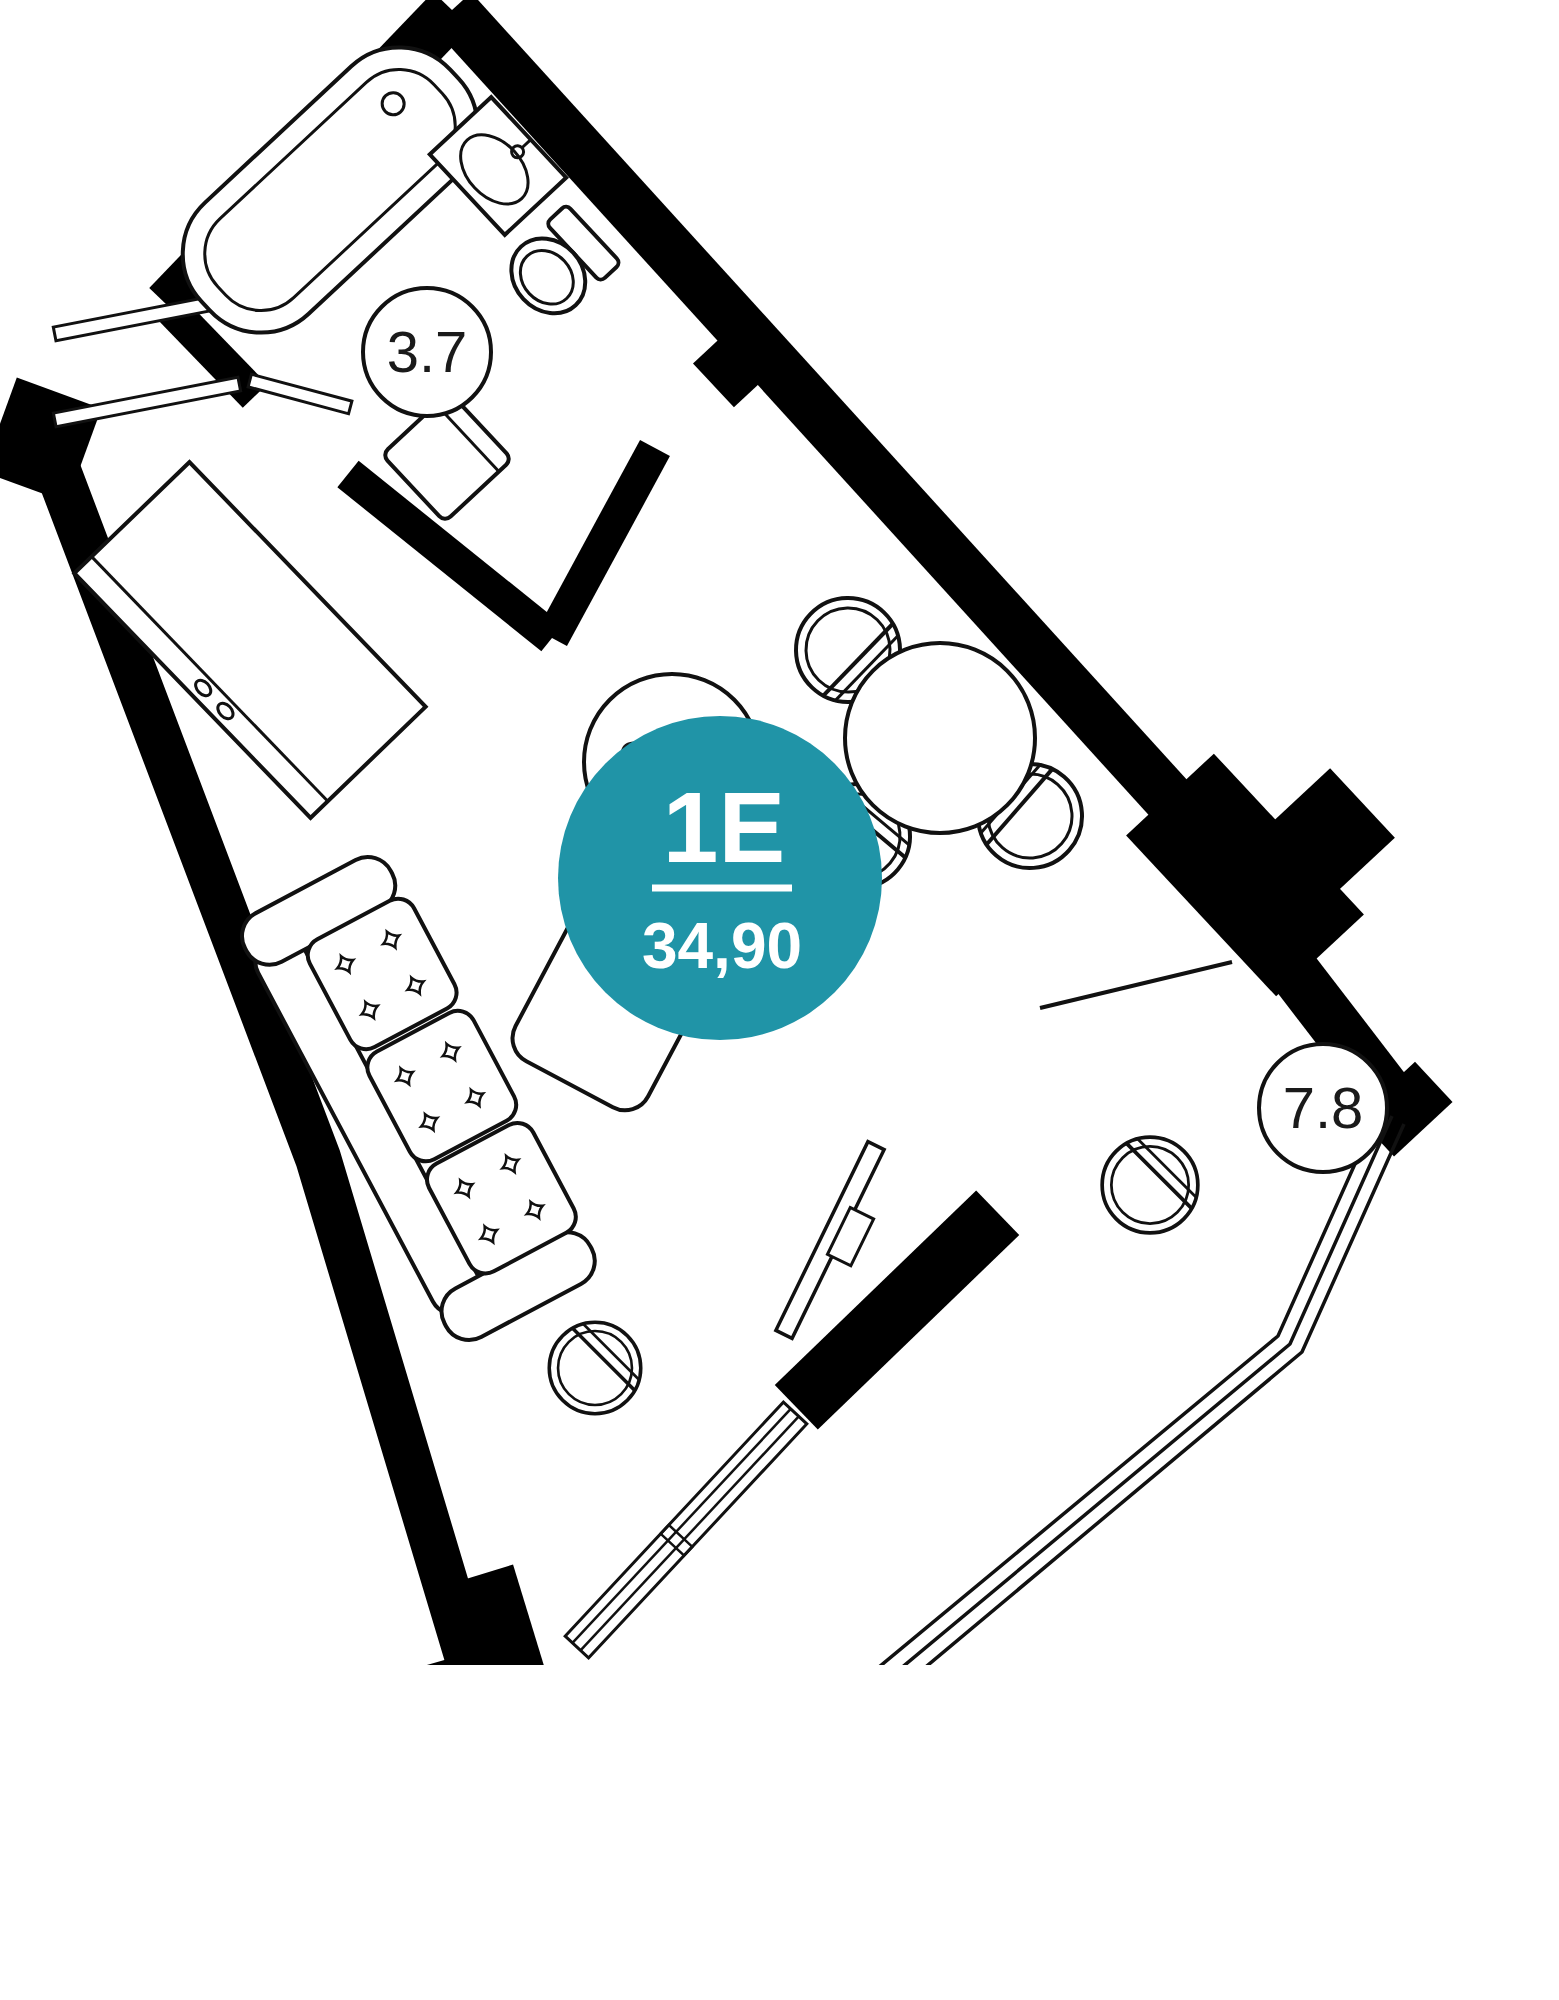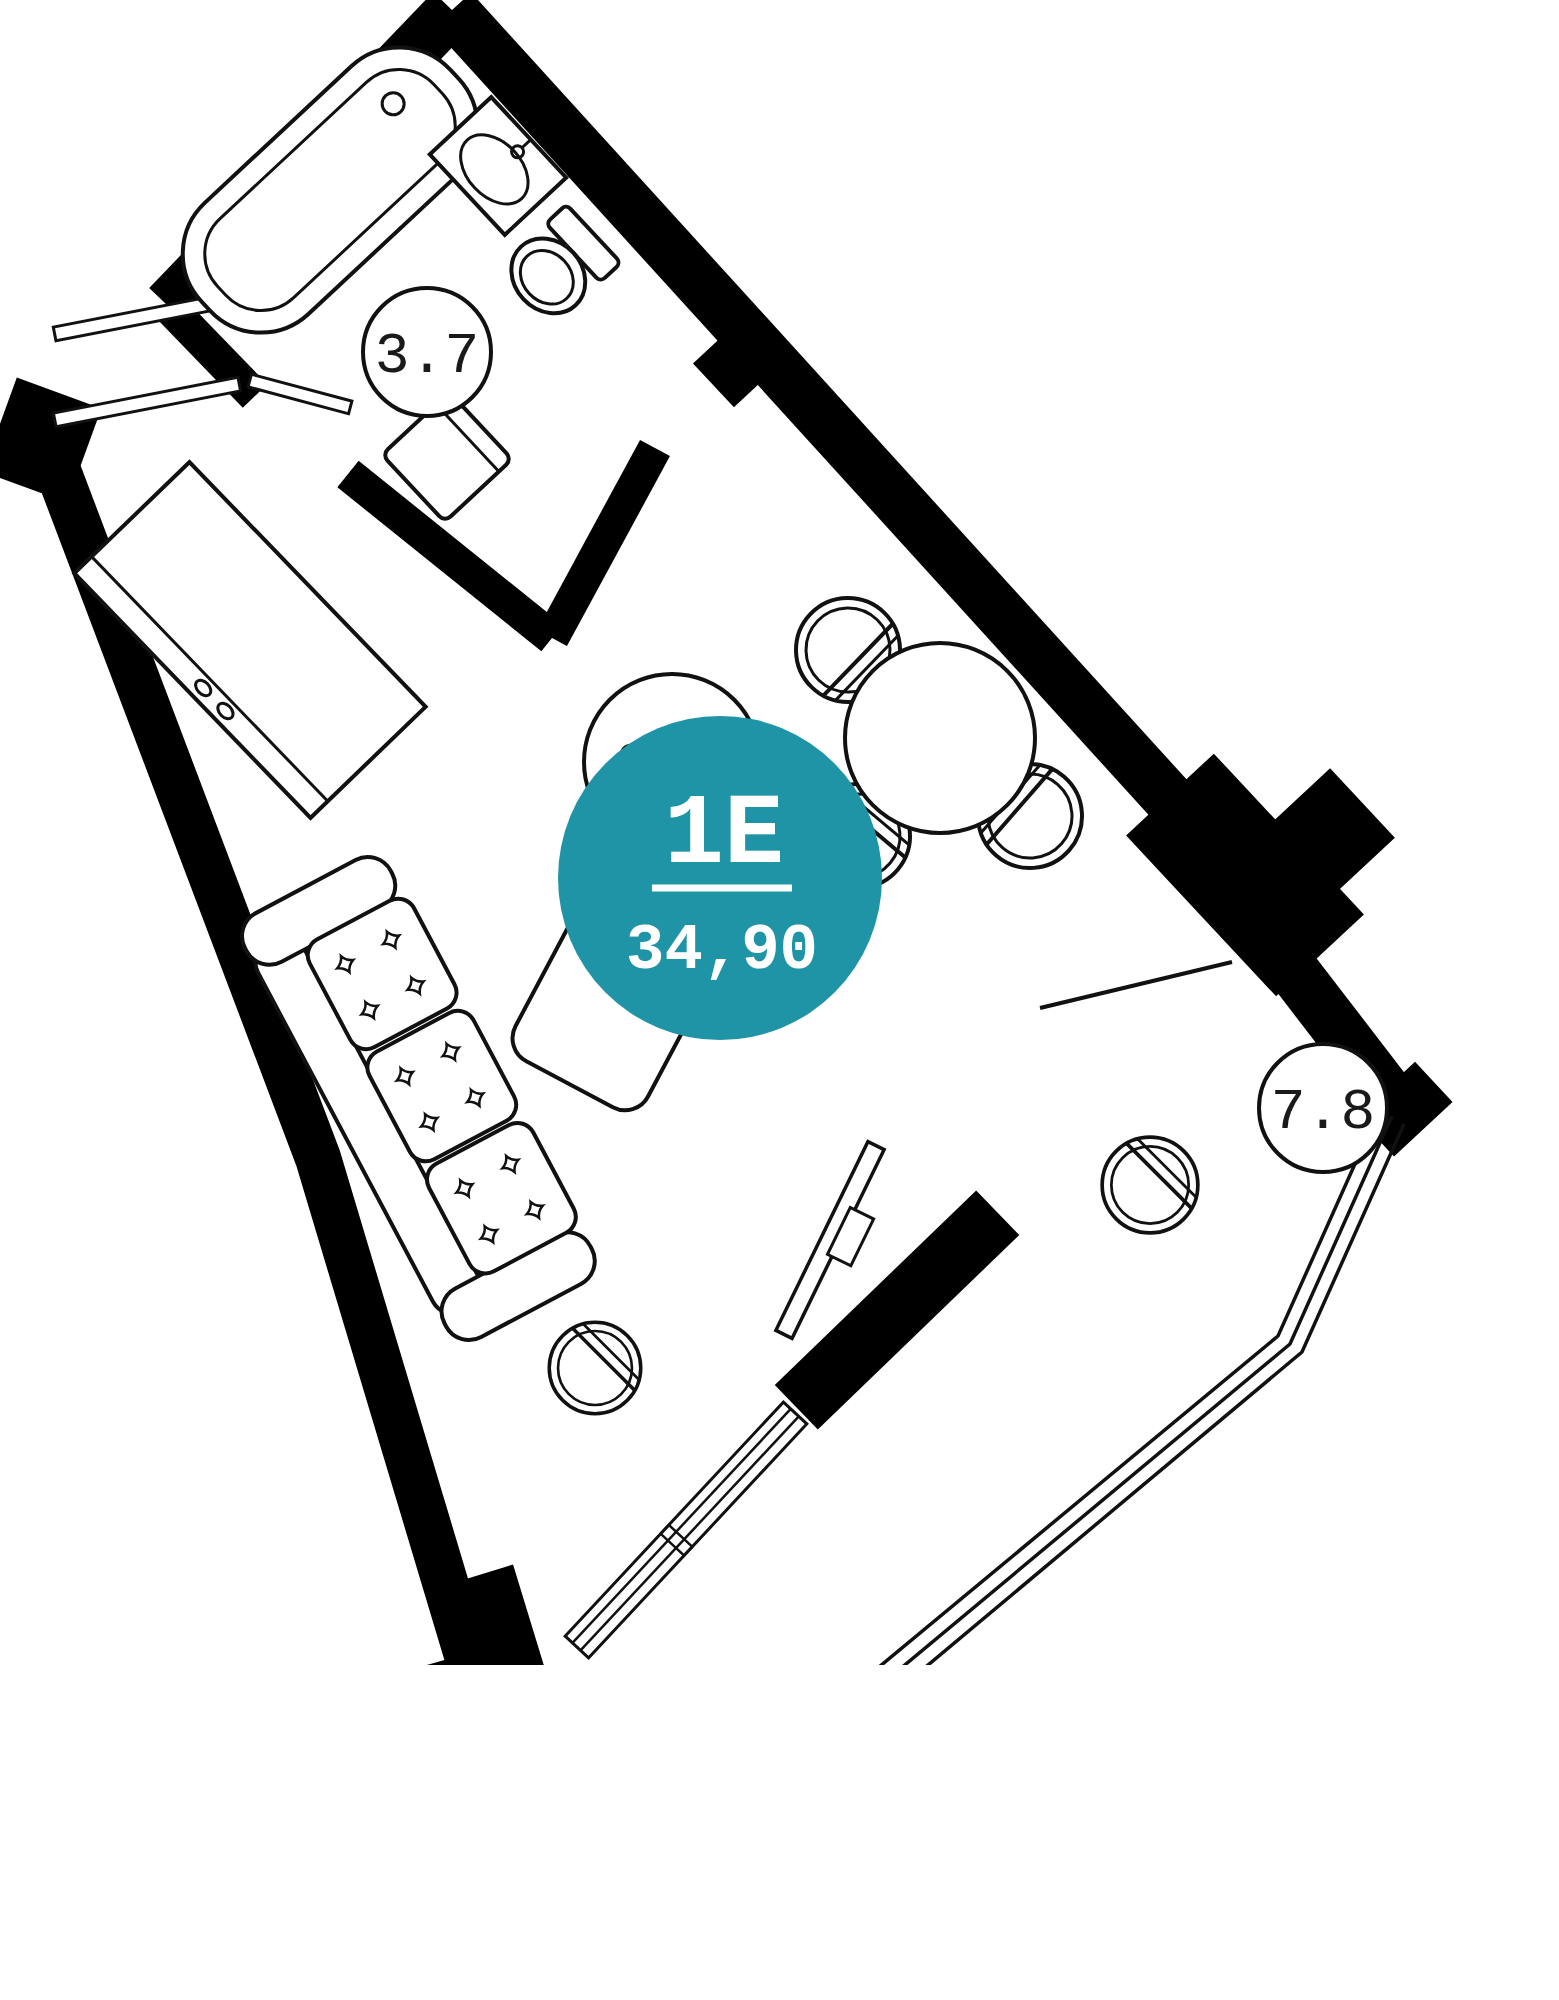--- a/index.html
+++ b/index.html
@@ -1,21 +1,21 @@
 <!DOCTYPE html>
 <html><head>
 <meta charset="utf-8">
 <style>
   html, body { margin: 0; padding: 0; background: #ffffff; }
   #stage {
     position: relative;
     width: 1559px;
     height: 1665px;
     background: #ffffff;
-    font-family: Liberation Mono, monospace;
+    font-family: Liberation Sans, sans-serif;
     overflow: hidden;
   }
   svg { display: block; }
   .wall { stroke: #000000; fill: none; }
   .wallfill { fill: #000000; stroke: none; }
   .thin { stroke: #111111; fill: #ffffff; }
   .furn { stroke: #111111; fill: #ffffff; }
   .furnline { stroke: #111111; fill: none; }
   .area-circle { fill: #ffffff; stroke: #111111; stroke-width: 4; }
   .area-text { font-size: 58px; fill: #1a1a1a; text-anchor: middle; }

